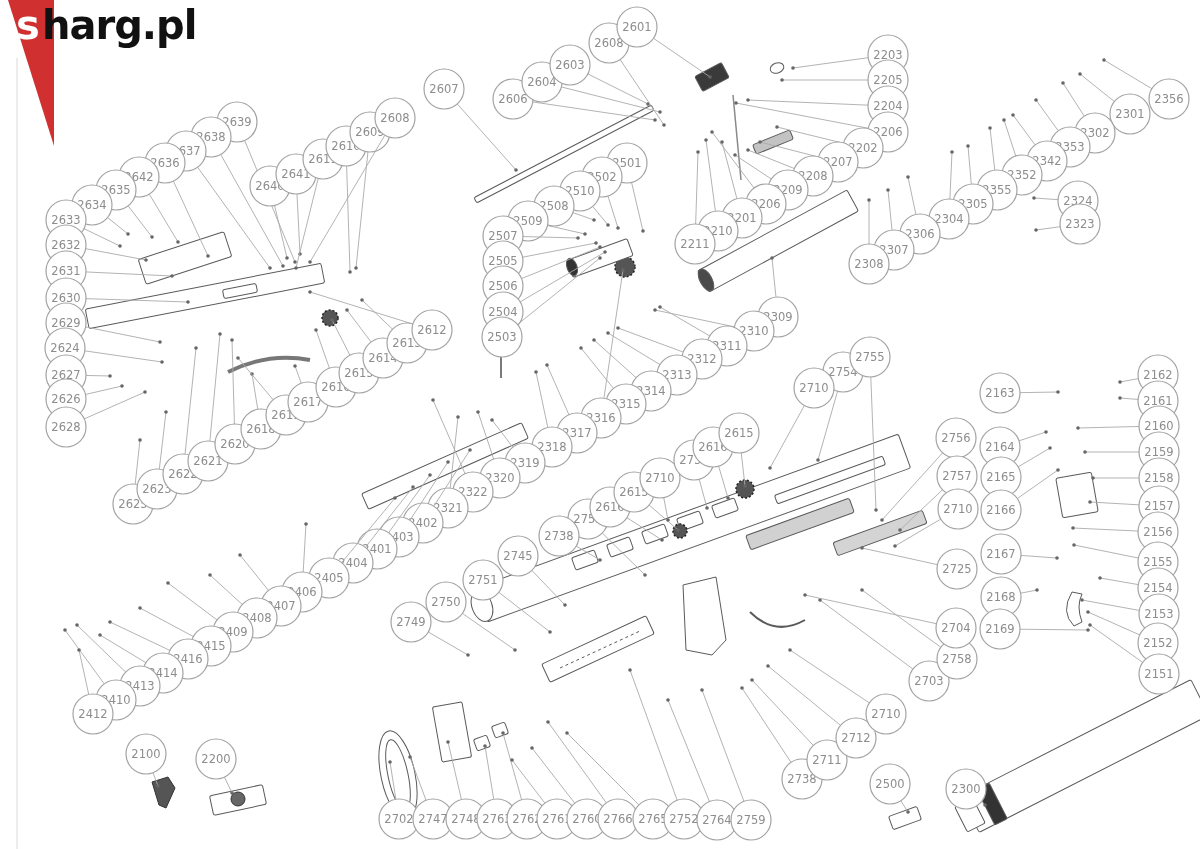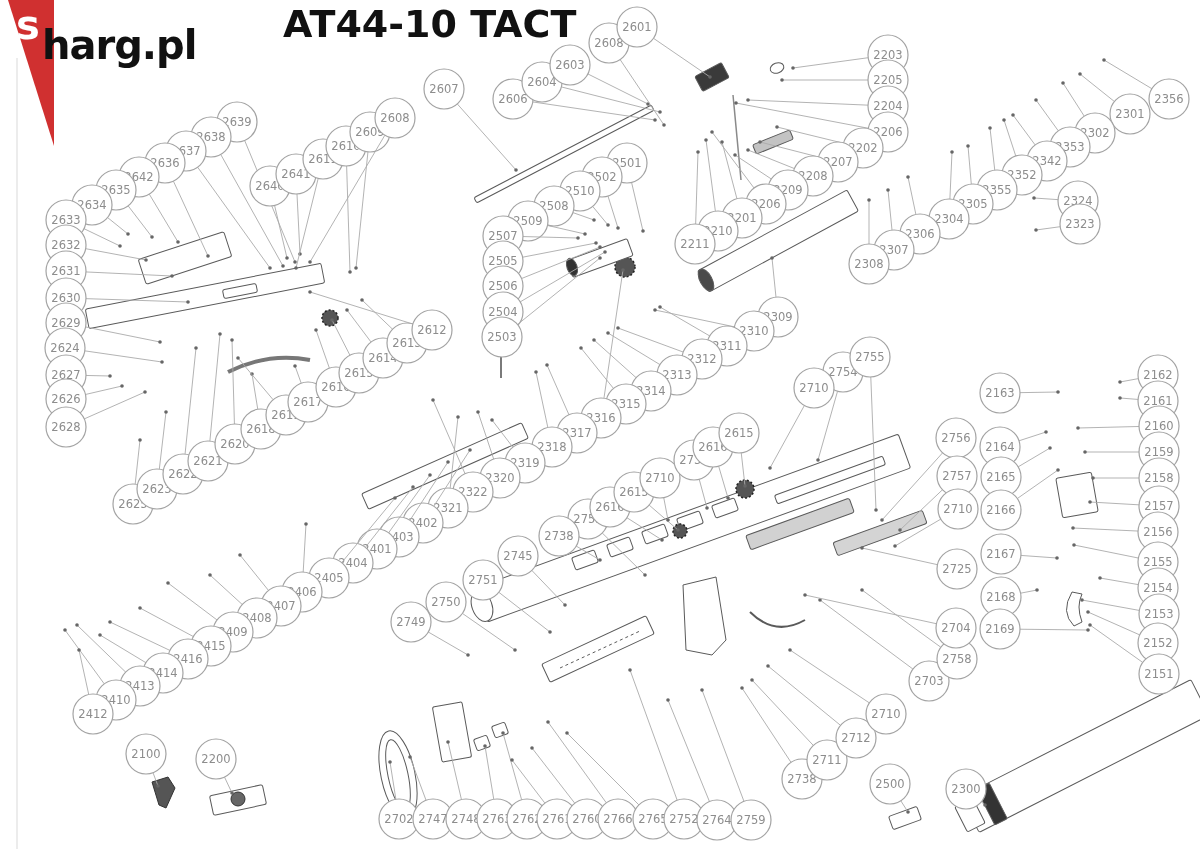--- a/index.html
+++ b/index.html
@@ -3,36 +3,35 @@
 <meta charset="utf-8">
 <style>
   html,body{margin:0;padding:0;background:#fff;}
   .page{position:relative;width:1200px;height:849px;background:#fff;overflow:hidden;
         font-family:"DejaVu Sans","Liberation Sans",sans-serif;}
   .logo{position:absolute;left:8px;top:0;width:230px;height:150px;}
   .logo-tri{position:absolute;left:0;top:0;width:46px;height:146px;
             clip-path:polygon(0 0,100% 0,100% 100%);}
   .logo-s{position:absolute;left:8px;top:2px;font-size:40px;font-weight:bold;color:#fff;z-index:2;}
   .logo-rest{position:absolute;left:34px;top:2px;font-size:40px;font-weight:bold;color:#111;
-             letter-spacing:-1px;z-index:1;margin-top:20px;}
+             letter-spacing:-1px;z-index:1;}
   .title{position:absolute;left:283px;top:2px;margin:0;font-size:38px;font-weight:bold;
          color:#111;letter-spacing:0px;white-space:nowrap;}
   svg{position:absolute;left:0;top:0;}
   text.co{font-family:"DejaVu Sans","Liberation Sans",sans-serif;font-size:11.5px;fill:#8d8d8d;}
 </style>
 </head>
 <body>
 
 <div class="page">
   <div class="logo">
     <div class="logo-tri" style="background: rgb(208, 48, 48);"></div>
     <span class="logo-s">s</span>
     <span class="logo-rest">harg.pl</span>
   </div>
-  <h1 class="title">AT44-10 TACT</h1>
   <svg id="diagram" width="1200" height="849" viewBox="0 0 1200 849">
       <line x1="17" y1="58" x2="17" y2="849" stroke="#d9d9d9" stroke-width="1"></line>
       <rect x="464" y="151" width="200" height="6" rx="2" fill="#fff" fill-opacity="1" stroke="#5a5a5a" stroke-width="1" transform="rotate(-27.6 564 154)"></rect>
       <rect x="697" y="68.5" width="30" height="17" rx="2" fill="#3a3a3a" fill-opacity="1" stroke="#5a5a5a" stroke-width="1" transform="rotate(-28 712 77)"></rect>
       <line x1="733" y1="95" x2="741" y2="180" stroke="#8a8a8a" stroke-width="1.5"></line>
       <rect x="693" y="229" width="170" height="24" rx="2" fill="#fff" fill-opacity="1" stroke="#5a5a5a" stroke-width="1" transform="rotate(-28.5 778 241)"></rect>
       <ellipse cx="706" cy="280" rx="6" ry="12" fill="#4a4a4a" stroke="#5a5a5a" stroke-width="1" transform="rotate(-28.5 706 280)"></ellipse>
       <rect x="956" y="736" width="258" height="40" rx="2" fill="#fff" fill-opacity="1" stroke="#5a5a5a" stroke-width="1" transform="rotate(-27 1085 756)"></rect>
       <rect x="985" y="784" width="14" height="40" rx="2" fill="#333" fill-opacity="1" stroke="#5a5a5a" stroke-width="1" transform="rotate(-27 992 804)"></rect>
       <rect x="960" y="801" width="20" height="28" rx="2" fill="#fff" fill-opacity="1" stroke="#5a5a5a" stroke-width="1" transform="rotate(-27 970 815)"></rect>

